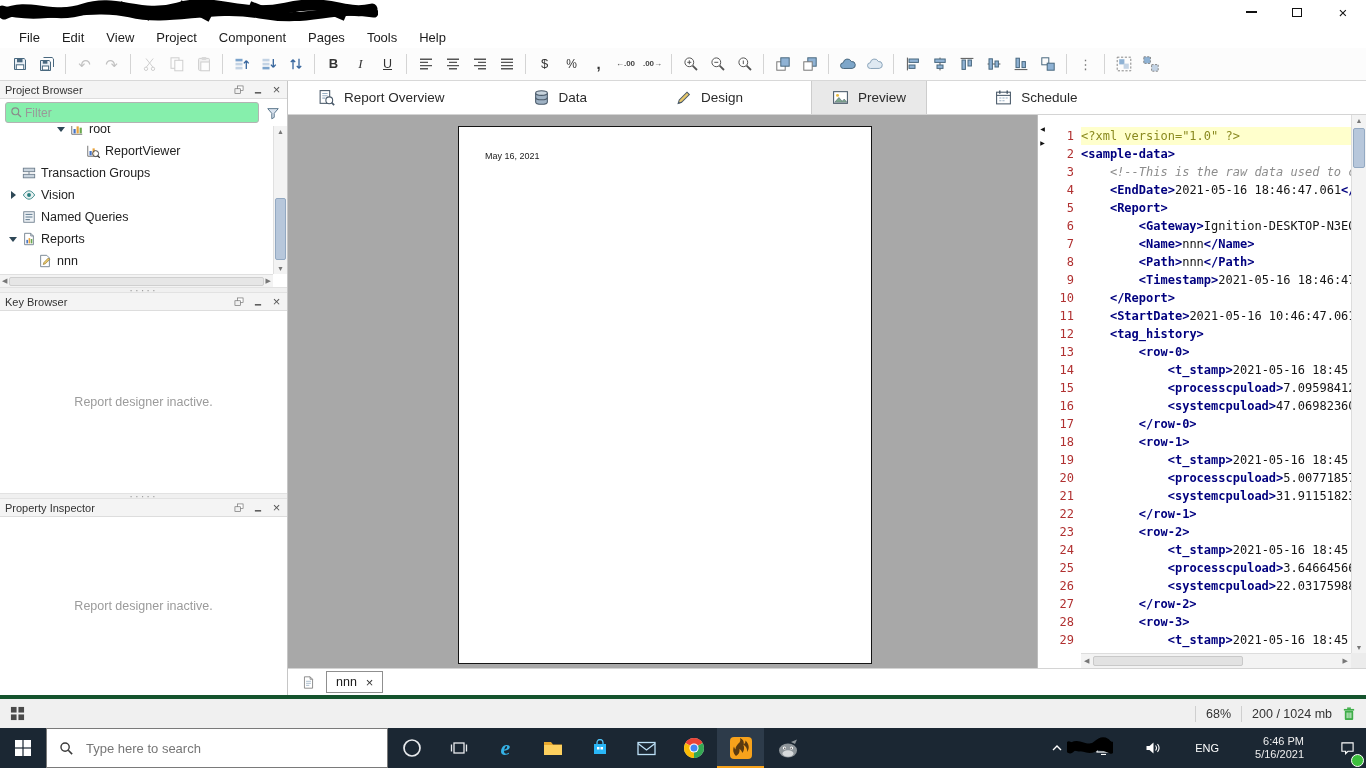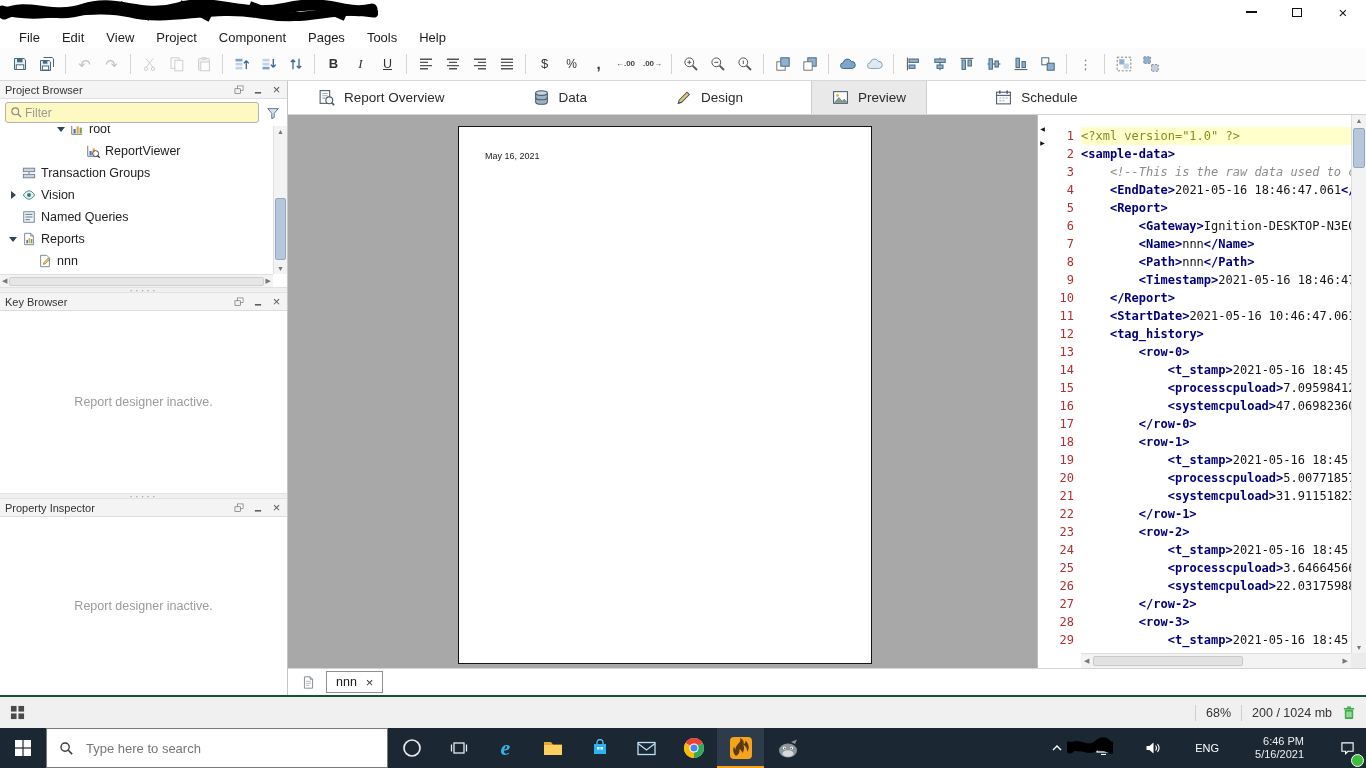--- a/index.html
+++ b/index.html
@@ -39,21 +39,21 @@
                 border-bottom:1px solid #ddd;padding:0 5px;}
   .panel-title{font-size:11px;color:#333;}
   .panel-btns{margin-left:auto;display:flex;align-items:center;gap:8px;}
   .panel-btns .ic{width:11px;height:11px;}
   .splitter{height:6px;flex:none;background:#f0f0f0;display:flex;align-items:center;justify-content:center;
             color:#999;font-size:11px;line-height:4px;letter-spacing:2px;border-top:1px solid #e2e2e2;border-bottom:1px solid #e2e2e2;}
   .panel-empty{flex:1;display:flex;align-items:center;justify-content:center;color:#9b9b9b;font-size:12.5px;}
 
   .filter-row{height:27px;flex:none;display:flex;align-items:center;gap:5px;padding:3px 5px;}
   .filter-box{flex:1;height:21px;border:1px solid #b3b3b3;border-radius:3px;display:flex;align-items:center;
-              padding:0 4px;background:#fef9c3;}
+              padding:0 4px;background:#86efac;}
   .filter-input{border:none;outline:none;flex:1;min-width:0;font-size:12px;color:#444;background:transparent;
                 font-family:"Liberation Sans",sans-serif;}
   .filter-input::placeholder{color:#999;}
   .filter-btn{width:18px;display:flex;justify-content:center;}
 
   .tree-wrap{flex:1;position:relative;overflow:hidden;}
   .tree{position:absolute;left:0;top:-8px;right:14px;bottom:13px;overflow:hidden;}
   .tree-row{height:22px;display:flex;align-items:center;font-size:12.5px;color:#222;white-space:nowrap;}
   .exp{width:14px;flex:none;display:flex;justify-content:center;}
   .exp-down{width:0;height:0;border:4px solid transparent;border-top:5px solid #2e4756;margin-top:4px;}
@@ -108,21 +108,21 @@
   .code-corner{position:absolute;right:0;bottom:0;width:15px;height:15px;background:#ececec;}
 
   .doc-tabstrip{height:27px;flex:none;display:flex;align-items:center;background:#fff;
                 border-top:1px solid #d4d4d4;padding-left:14px;gap:11px;}
   .doc-tab{display:flex;align-items:center;gap:9px;padding:3px 9px;border:1px solid #8f8f8f;background:#fff;
            font-size:12.5px;color:#1a1a1a;}
   .doc-close{font-size:13px;color:#333;line-height:1;}
 
   
   .statusbar{position:absolute;left:0;right:0;bottom:40px;height:33px;background:#f0f0f0;
-             border-top:2px solid #14532d;display:flex;align-items:center;padding:0 10px;font-size:12.5px;color:#333;}
+             border-top:4px solid #14532d;display:flex;align-items:center;padding:0 10px;font-size:12.5px;color:#333;}
   .status-right{margin-left:auto;display:flex;align-items:center;gap:10px;}
   .ssep{width:1px;height:16px;background:#cfcfcf;}
 
   
   .taskbar{position:absolute;left:0;right:0;bottom:0;height:40px;background:#1b2733;display:flex;
            align-items:stretch;color:#eee;}
   .tb-start{width:46px;display:flex;align-items:center;justify-content:center;}
   .tb-search{width:342px;background:#fff;display:flex;align-items:center;gap:10px;padding:0 12px;
              border:1px solid #7a7a7a;}
   .tb-search input{border:none;outline:none;flex:1;font-size:13px;color:#333;

